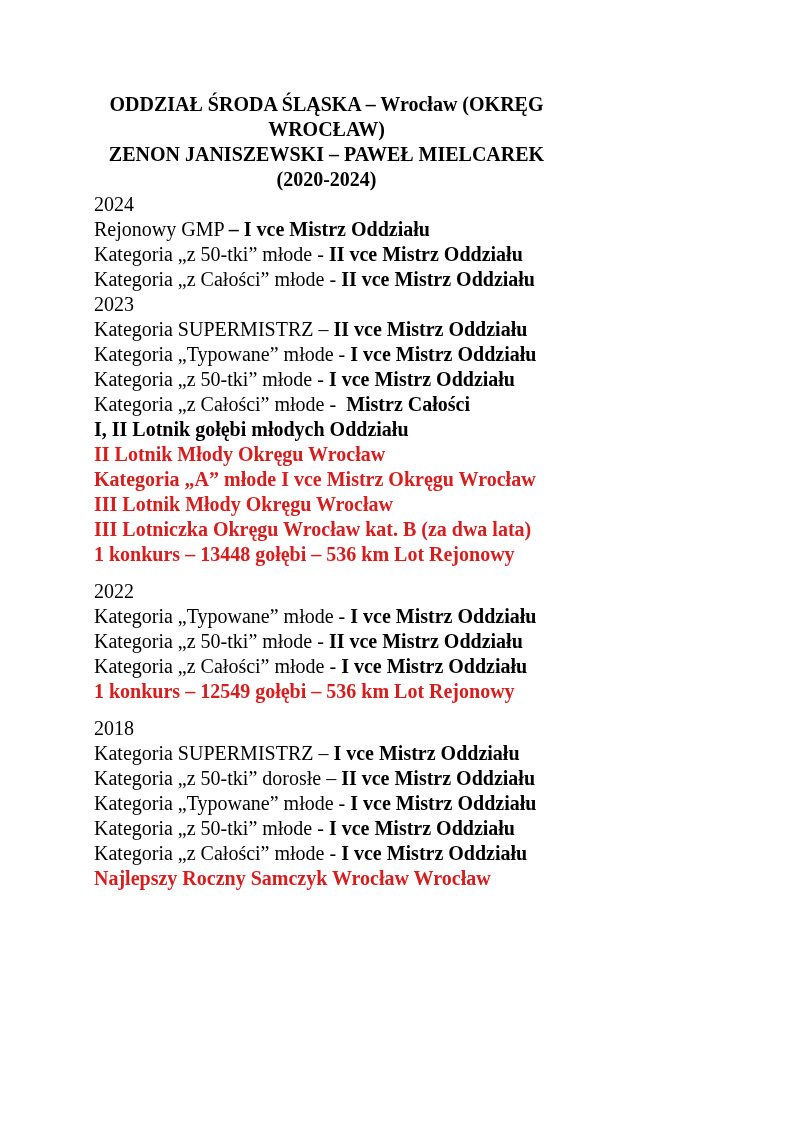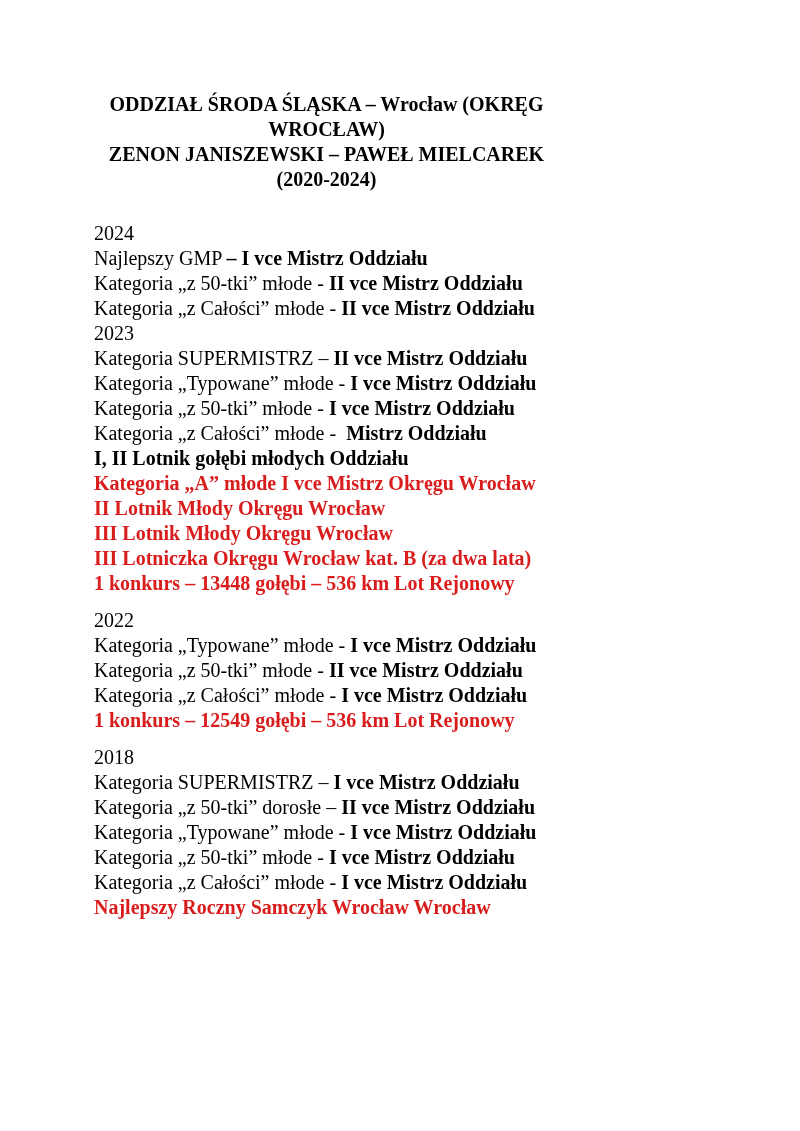--- a/index.html
+++ b/index.html
@@ -10,52 +10,52 @@
     background: #ffffff;
     font-family: "Liberation Serif", serif;
     font-size: 20px;
     line-height: 25px;
     color: #000000;
     padding: 92px 94px 0 94px;
     overflow: hidden;
   }
   .doc-header { text-align: center; font-weight: bold; }
   .doc-title { white-space: pre-wrap; }
-  .doc-body { margin-top: 29px; }
+  .doc-body { }
   .section { margin: 0; }
   .section.gap-before { margin-top: 12px; }
   .year-heading { white-space: pre-wrap; }
   .line { white-space: pre-wrap; }
   .line .b { font-weight: bold; }
   .line.red { color: var(--accent-red, #d91c1c); font-weight: bold; }
 </style>
 </head>
 <body>
 
 <div class="page">
   <header class="doc-header">
     <div class="doc-title">ODDZIAŁ ŚRODA ŚLĄSKA – Wrocław (OKRĘG WROCŁAW)</div>
     <div class="doc-title">ZENON JANISZEWSKI – PAWEŁ MIELCAREK (2020-2024)</div>
   </header>
   <main class="doc-body">
       <section class="section">
         <div class="year-heading">2024</div>
-        <div class="line"><span>Najlepszy GMP </span><span class="b">– I vce Mistrz Oddziału</span></div>
+        <div class="line"><span>Rejonowy GMP </span><span class="b">– I vce Mistrz Oddziału</span></div>
         <div class="line"><span>Kategoria „z 50-tki” młode - </span><span class="b">II vce Mistrz Oddziału</span></div>
         <div class="line"><span>Kategoria „z Całości” młode - </span><span class="b">II vce Mistrz Oddziału</span></div>
       </section>
       <section class="section">
         <div class="year-heading">2023</div>
         <div class="line"><span>Kategoria SUPERMISTRZ – </span><span class="b">II vce Mistrz Oddziału</span></div>
         <div class="line"><span>Kategoria „Typowane” młode - </span><span class="b">I vce Mistrz Oddziału</span></div>
         <div class="line"><span>Kategoria „z 50-tki” młode - </span><span class="b">I vce Mistrz Oddziału</span></div>
-        <div class="line"><span>Kategoria „z Całości” młode -  </span><span class="b">Mistrz Oddziału</span></div>
+        <div class="line"><span>Kategoria „z Całości” młode -  </span><span class="b">Mistrz Całości</span></div>
         <div class="line"><span class="b">I, II Lotnik gołębi młodych Oddziału</span></div>
+        <div class="line red"><span class="b">II Lotnik Młody Okręgu Wrocław</span></div>
         <div class="line red"><span class="b">Kategoria „A” młode I vce Mistrz Okręgu Wrocław</span></div>
-        <div class="line red"><span class="b">II Lotnik Młody Okręgu Wrocław</span></div>
         <div class="line red"><span class="b">III Lotnik Młody Okręgu Wrocław</span></div>
         <div class="line red"><span class="b">III Lotniczka Okręgu Wrocław kat. B (za dwa lata)</span></div>
         <div class="line red"><span class="b">1 konkurs – 13448 gołębi – 536 km Lot Rejonowy</span></div>
       </section>
       <section class="section gap-before">
         <div class="year-heading">2022</div>
         <div class="line"><span>Kategoria „Typowane” młode - </span><span class="b">I vce Mistrz Oddziału</span></div>
         <div class="line"><span>Kategoria „z 50-tki” młode - </span><span class="b">II vce Mistrz Oddziału</span></div>
         <div class="line"><span>Kategoria „z Całości” młode - </span><span class="b">I vce Mistrz Oddziału</span></div>
         <div class="line red"><span class="b">1 konkurs – 12549 gołębi – 536 km Lot Rejonowy</span></div>

